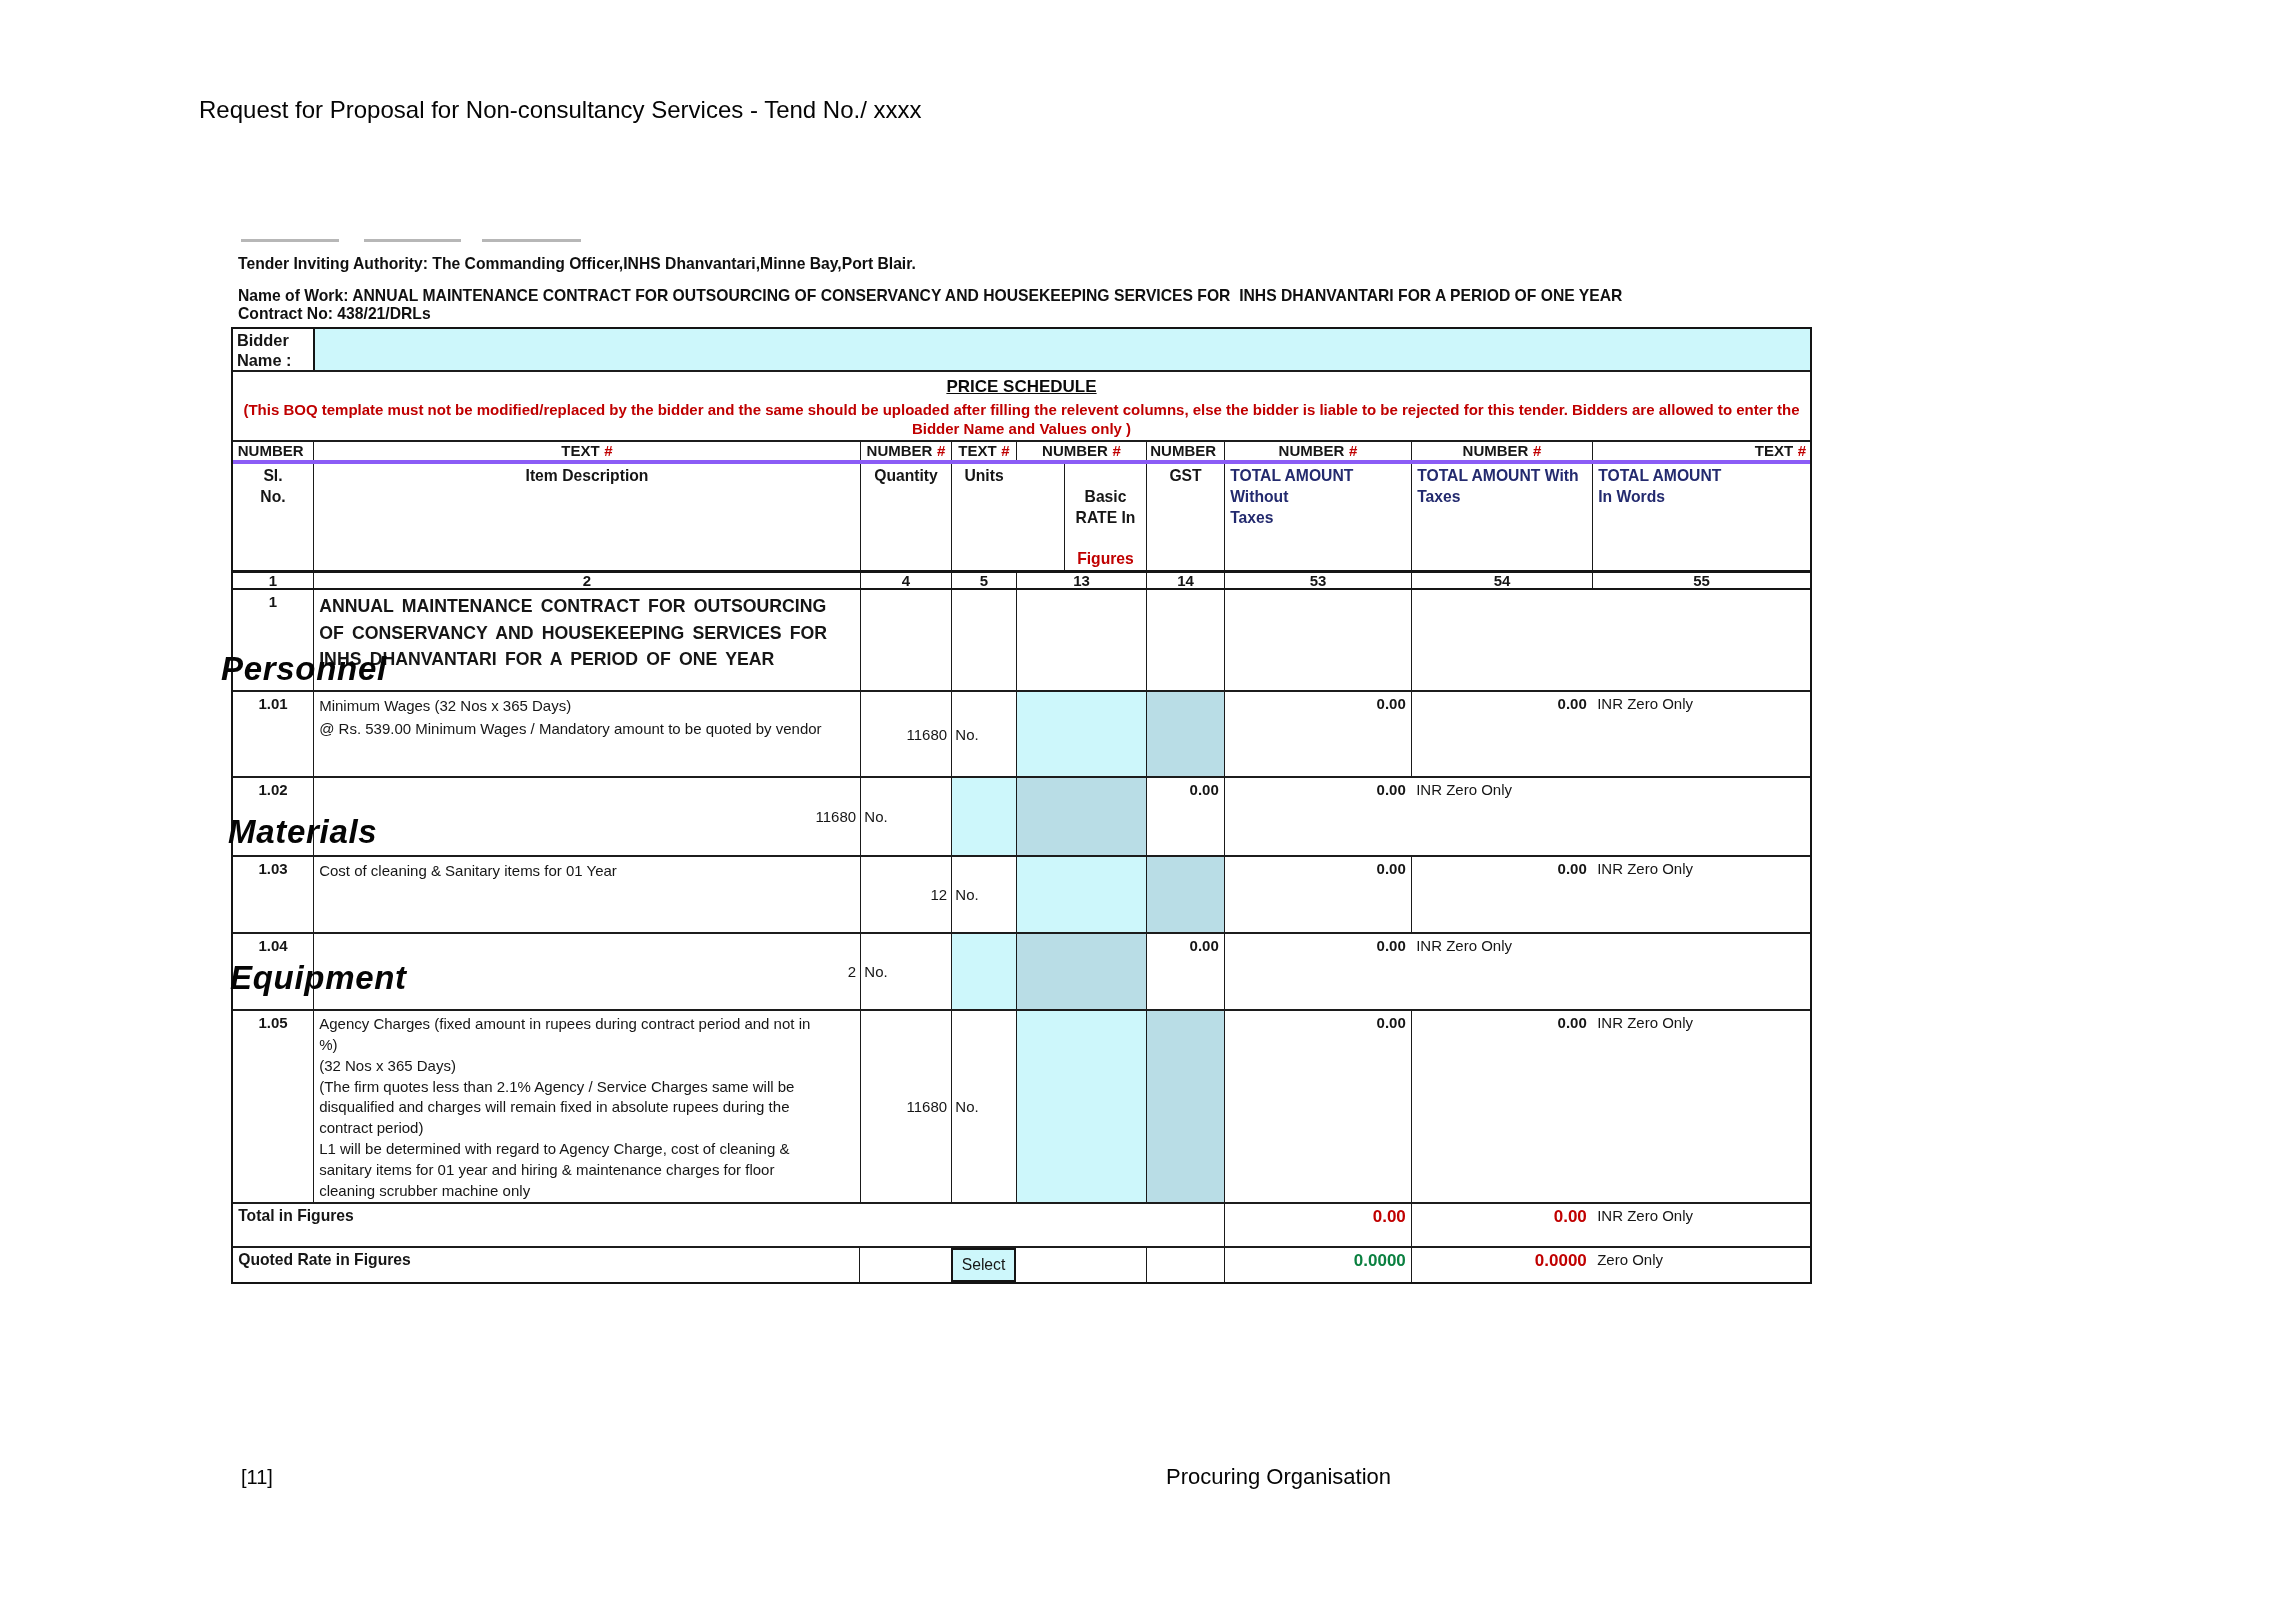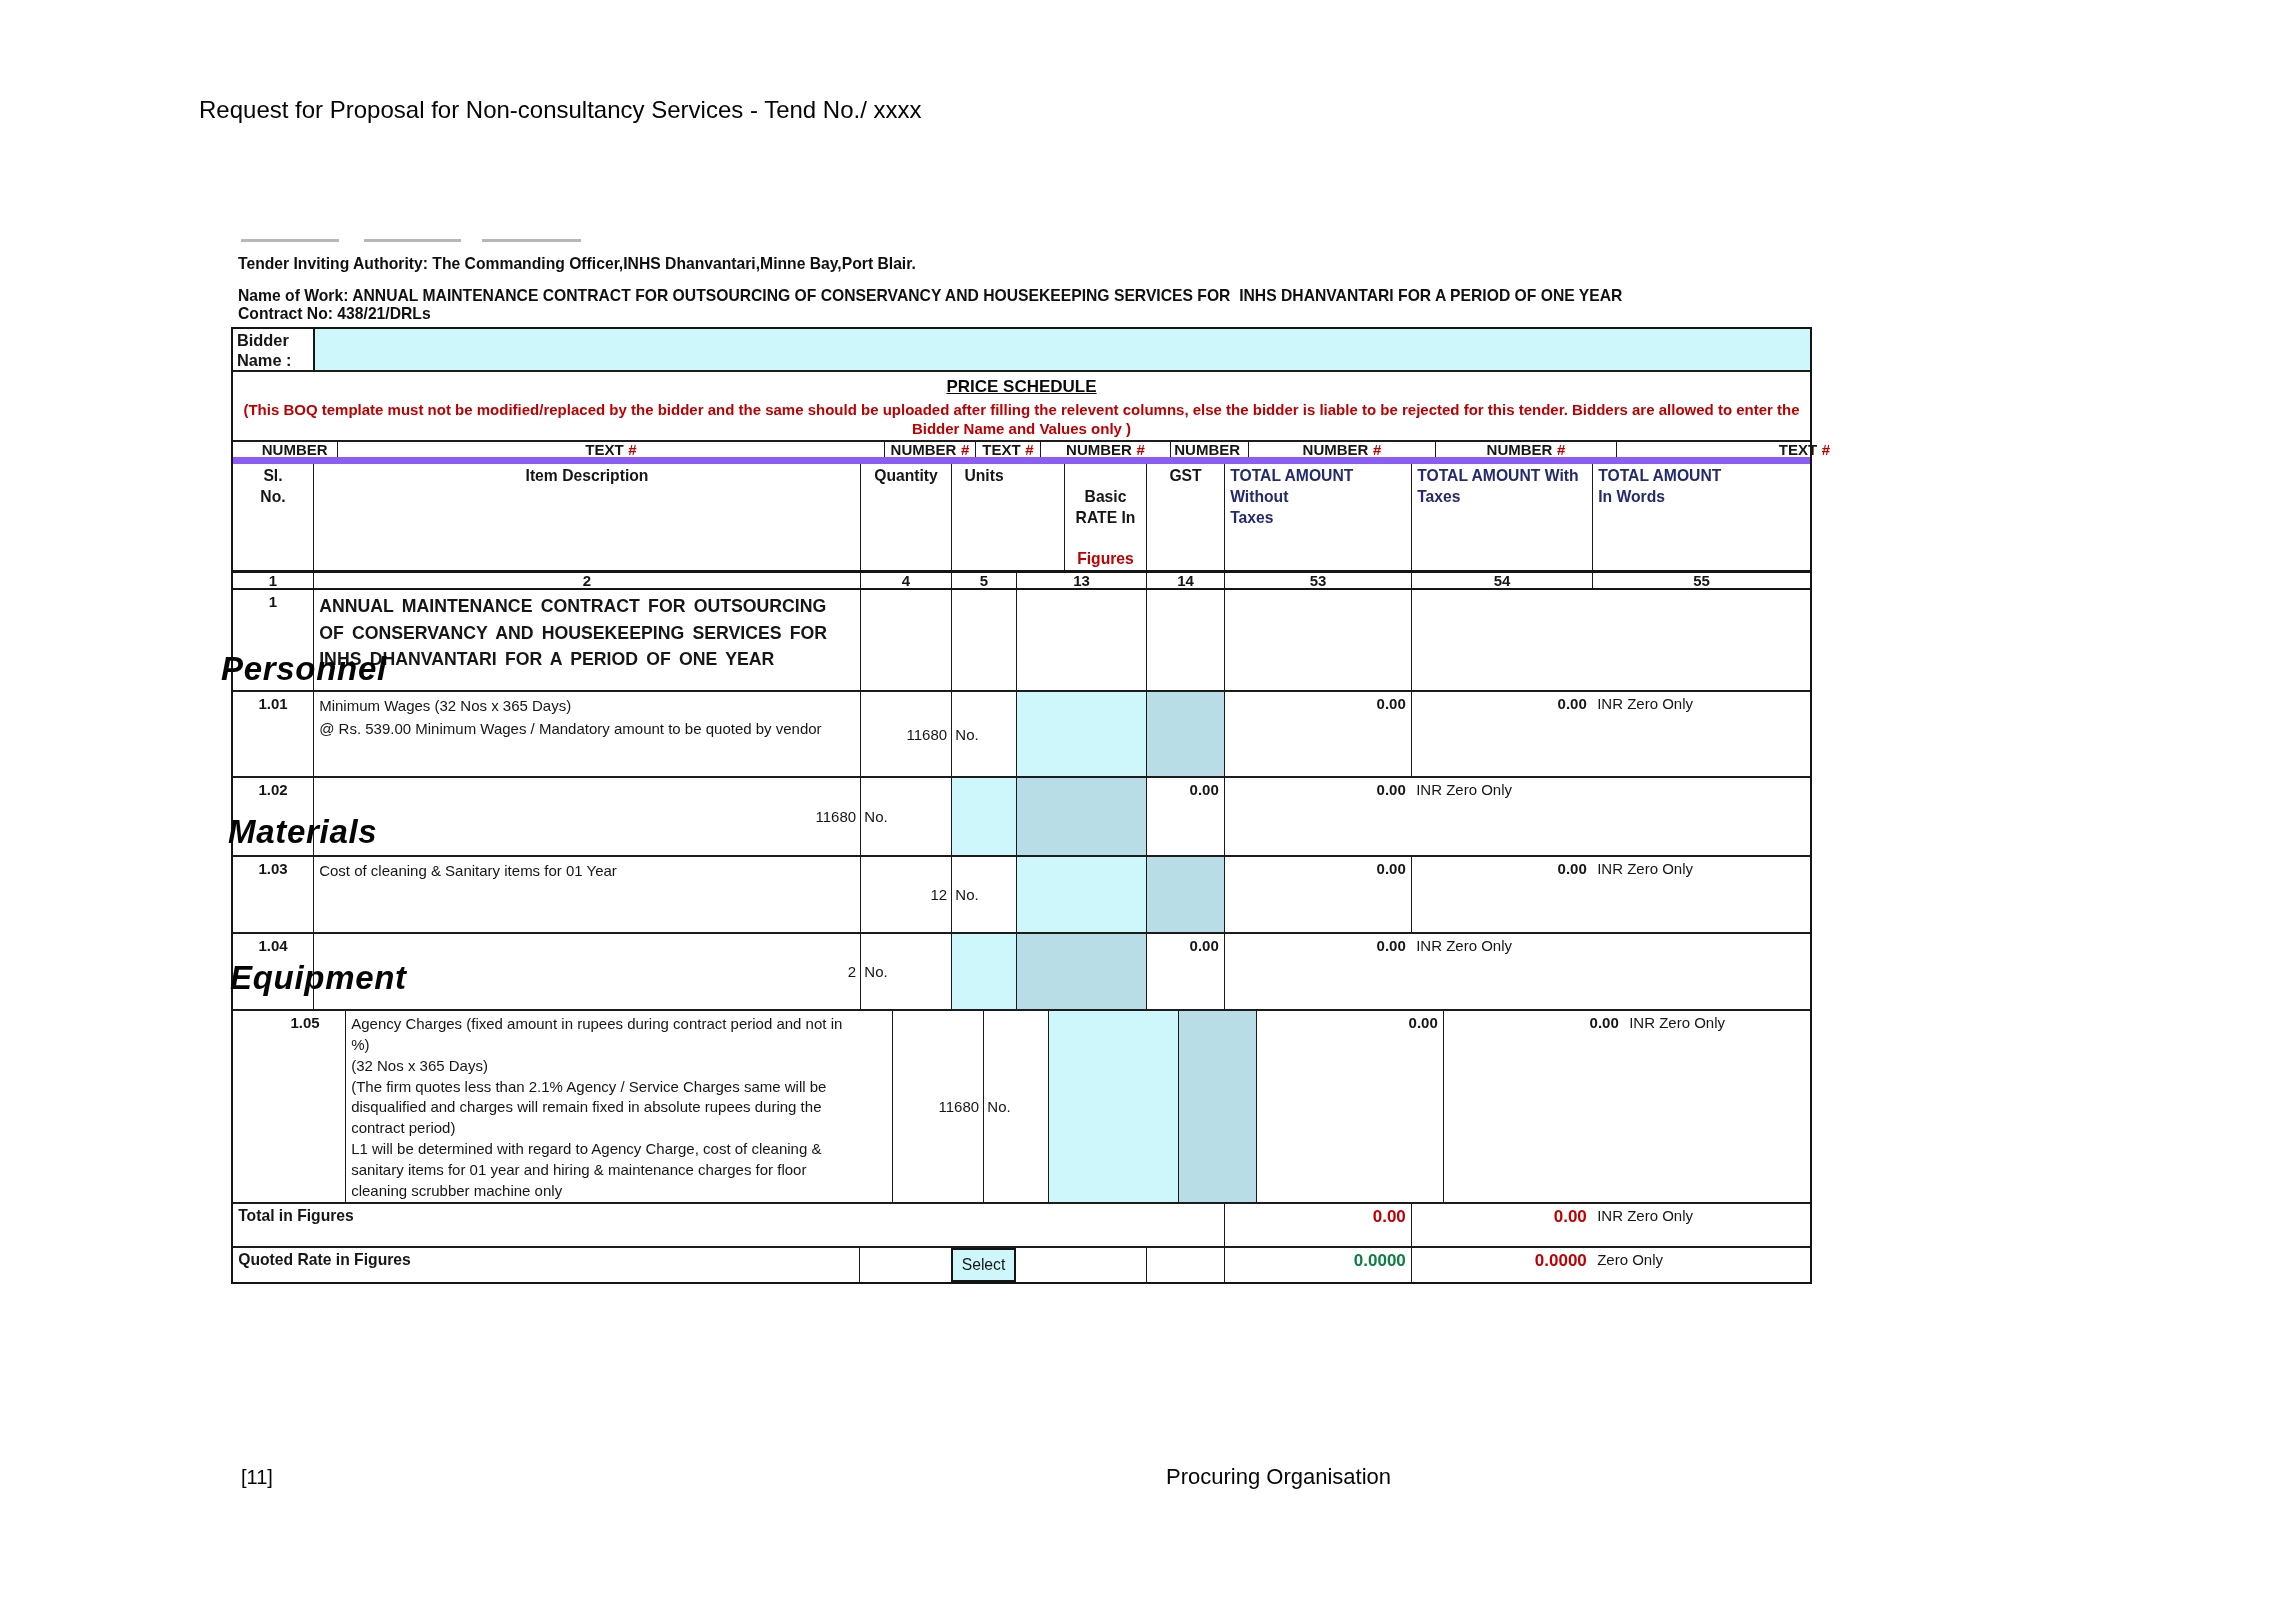--- a/index.html
+++ b/index.html
@@ -30,21 +30,21 @@
   .bidder-row { display:flex; height:43px; box-sizing:border-box; border-bottom:2.6px solid #1c1c1c; }
   .bidder-label { width:80px; box-sizing:border-box; font-size:16.4px; font-weight:bold; line-height:1.22; padding:1.3px 3.9px; white-space:pre-line; }
   .bidder-input { flex:1; box-sizing:border-box; border-left:2px solid #141414; }
 
   
   .sched { height:65px; box-sizing:border-box; border-bottom:2px solid #1c1c1c; text-align:center; }
   .sched-title { font-size:17px; font-weight:bold; text-decoration:underline; margin-top:5.2px; color:#0b0b0b; }
   .sched-note { font-size:15px; font-weight:bold; line-height:1.3; margin-top:2.6px; white-space:pre-line; }
 
   
-  .row-type { height:21.6px; border-bottom:7px solid #8b5cf6;padding-left:24px; }
+  .row-type { height:21.6px; border-bottom:4px solid #8b5cf6; }
   .row-type .c { display:flex; align-items:center; justify-content:center; gap:4.6px; font-size:15px; font-weight:bold; padding:0 3.9px; }
   .row-type .t-right { justify-content:flex-end; }
 
   
   .row-head { height:109px; border-bottom:3.3px solid #151515; }
   .row-head .c { font-size:15.7px; font-weight:bold; line-height:1.32; white-space:pre-line; }
   .h-center { text-align:center; }
   .rate-lines { text-align:center;margin-left:48px; }
 
   
@@ -233,21 +233,21 @@
       <div class="c sl">1.04</div>
       <div class="c qty">2</div>
       <div class="c unit">No.</div>
       <div class="c" style="background:#cdf7fb;"></div>
       <div class="c" style="background:#b9dde6;"></div>
       <div class="c amt">0.00</div>
       <div class="c amt">0.00</div>
       <div class="c words nbl">INR Zero Only</div>
     </div>
 
-    <div class="grid-row row-item" style="height:193px;padding-left:32px;">
+    <div class="grid-row row-item" style="height:193px;">
       <div class="c sl">1.05</div>
       <div class="c desc d105">Agency Charges (fixed amount  in rupees during contract period and not in
 %)
 (32 Nos x 365 Days)
 (The firm quotes less than 2.1% Agency / Service Charges same will be
 disqualified and charges will remain fixed in absolute rupees during the
 contract period)
 L1 will be determined with regard to Agency  Charge, cost of cleaning &amp;
 sanitary items for 01 year and hiring &amp; maintenance charges for floor
 cleaning scrubber machine only</div>

